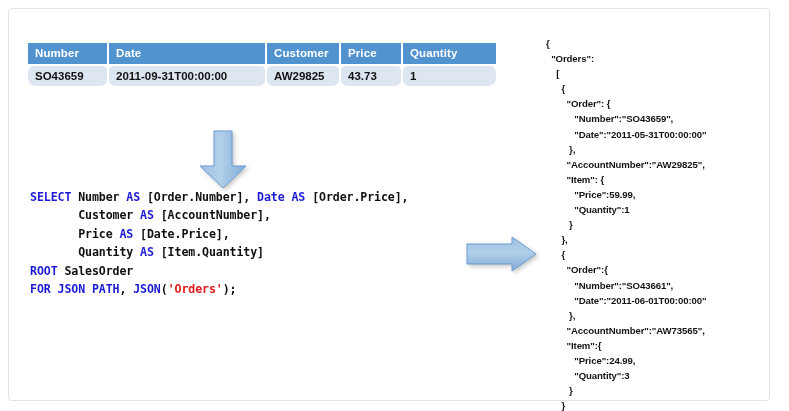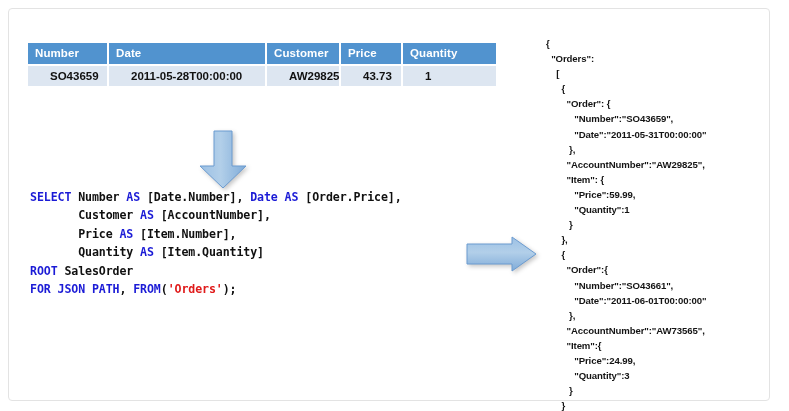--- a/index.html
+++ b/index.html
@@ -52,24 +52,25 @@
     border-right: 2px solid #ffffff;
     white-space: nowrap;
     letter-spacing: .1px;
   }
   #sales-table th:last-child { border-right: none; }
   #sales-table td {
     background: #dde6f1;
     color: #111111;
     font-weight: bold;
     text-align: left;
-    padding: 4px 6px 4px 22px;
+    padding: 4px 6px 4px 7px;
     border-right: 2px solid #ffffff;
     border-top: 2px solid #ffffff;
     white-space: nowrap;
+    border-radius: 8px;
   }
   #sales-table td:last-child { border-right: none; }
 
   .col-number   { width: 80px; }
   .col-date     { width: 158px; }
   .col-customer { width: 74px; }
   .col-price    { width: 62px; }
   .col-quantity { width: 94px; }
 
   
@@ -131,45 +132,45 @@
         <th>Number</th>
         <th>Date</th>
         <th>Customer</th>
         <th>Price</th>
         <th>Quantity</th>
       </tr>
     </thead>
     <tbody>
       <tr>
         <td>SO43659</td>
-        <td>2011-05-28T00:00:00</td>
+        <td>2011-09-31T00:00:00</td>
         <td>AW29825</td>
         <td>43.73</td>
         <td>1</td>
       </tr>
     </tbody>
   </table>
 
   <svg id="arrow-down" class="arrow-shape" viewBox="0 0 50 60">
     <defs>
       <linearGradient id="gradDown" x1="0" y1="0" x2="1" y2="0">
         <stop offset="0%" stop-color="#9cc0e4"></stop>
         <stop offset="45%" stop-color="#b2cfe9"></stop>
         <stop offset="100%" stop-color="#7fabd8"></stop>
       </linearGradient>
     </defs>
     <polygon points="16,1 34,1 34,36 48,36 25,58 2,36 16,36" fill="url(#gradDown)" stroke="#6b9bd0" stroke-width="1"></polygon>
   </svg>
 
-  <div id="sql-block"><span><span class="kw">SELECT</span><span class="pl"> Number </span><span class="kw">AS</span><span class="pl"> [Date.Number], </span><span class="kw">Date</span><span class="pl"> </span><span class="kw">AS</span><span class="pl"> [Order.Price],</span></span>
+  <div id="sql-block"><span><span class="kw">SELECT</span><span class="pl"> Number </span><span class="kw">AS</span><span class="pl"> [Order.Number], </span><span class="kw">Date</span><span class="pl"> </span><span class="kw">AS</span><span class="pl"> [Order.Price],</span></span>
 <span><span class="pl">       Customer </span><span class="kw">AS</span><span class="pl"> [AccountNumber],</span></span>
-<span><span class="pl">       Price </span><span class="kw">AS</span><span class="pl"> [Item.Number],</span></span>
+<span><span class="pl">       Price </span><span class="kw">AS</span><span class="pl"> [Date.Price],</span></span>
 <span><span class="pl">       Quantity </span><span class="kw">AS</span><span class="pl"> [Item.Quantity]</span></span>
 <span><span class="kw">ROOT</span><span class="pl"> SalesOrder</span></span>
-<span><span class="kw">FOR JSON PATH</span><span class="pl">, </span><span class="kw">FROM</span><span class="pl">(</span><span class="str">'Orders'</span><span class="pl">);</span></span></div>
+<span><span class="kw">FOR JSON PATH</span><span class="pl">, </span><span class="kw">JSON</span><span class="pl">(</span><span class="str">'Orders'</span><span class="pl">);</span></span></div>
 
   <svg id="arrow-right" class="arrow-shape" viewBox="0 0 72 44">
     <defs>
       <linearGradient id="gradRight" x1="0" y1="0" x2="0" y2="1">
         <stop offset="0%" stop-color="#9cc0e4"></stop>
         <stop offset="45%" stop-color="#b2cfe9"></stop>
         <stop offset="100%" stop-color="#7fabd8"></stop>
       </linearGradient>
     </defs>
     <polygon points="1,8 46,8 46,1 70,18 46,35 46,28 1,28" fill="url(#gradRight)" stroke="#6b9bd0" stroke-width="1"></polygon>

